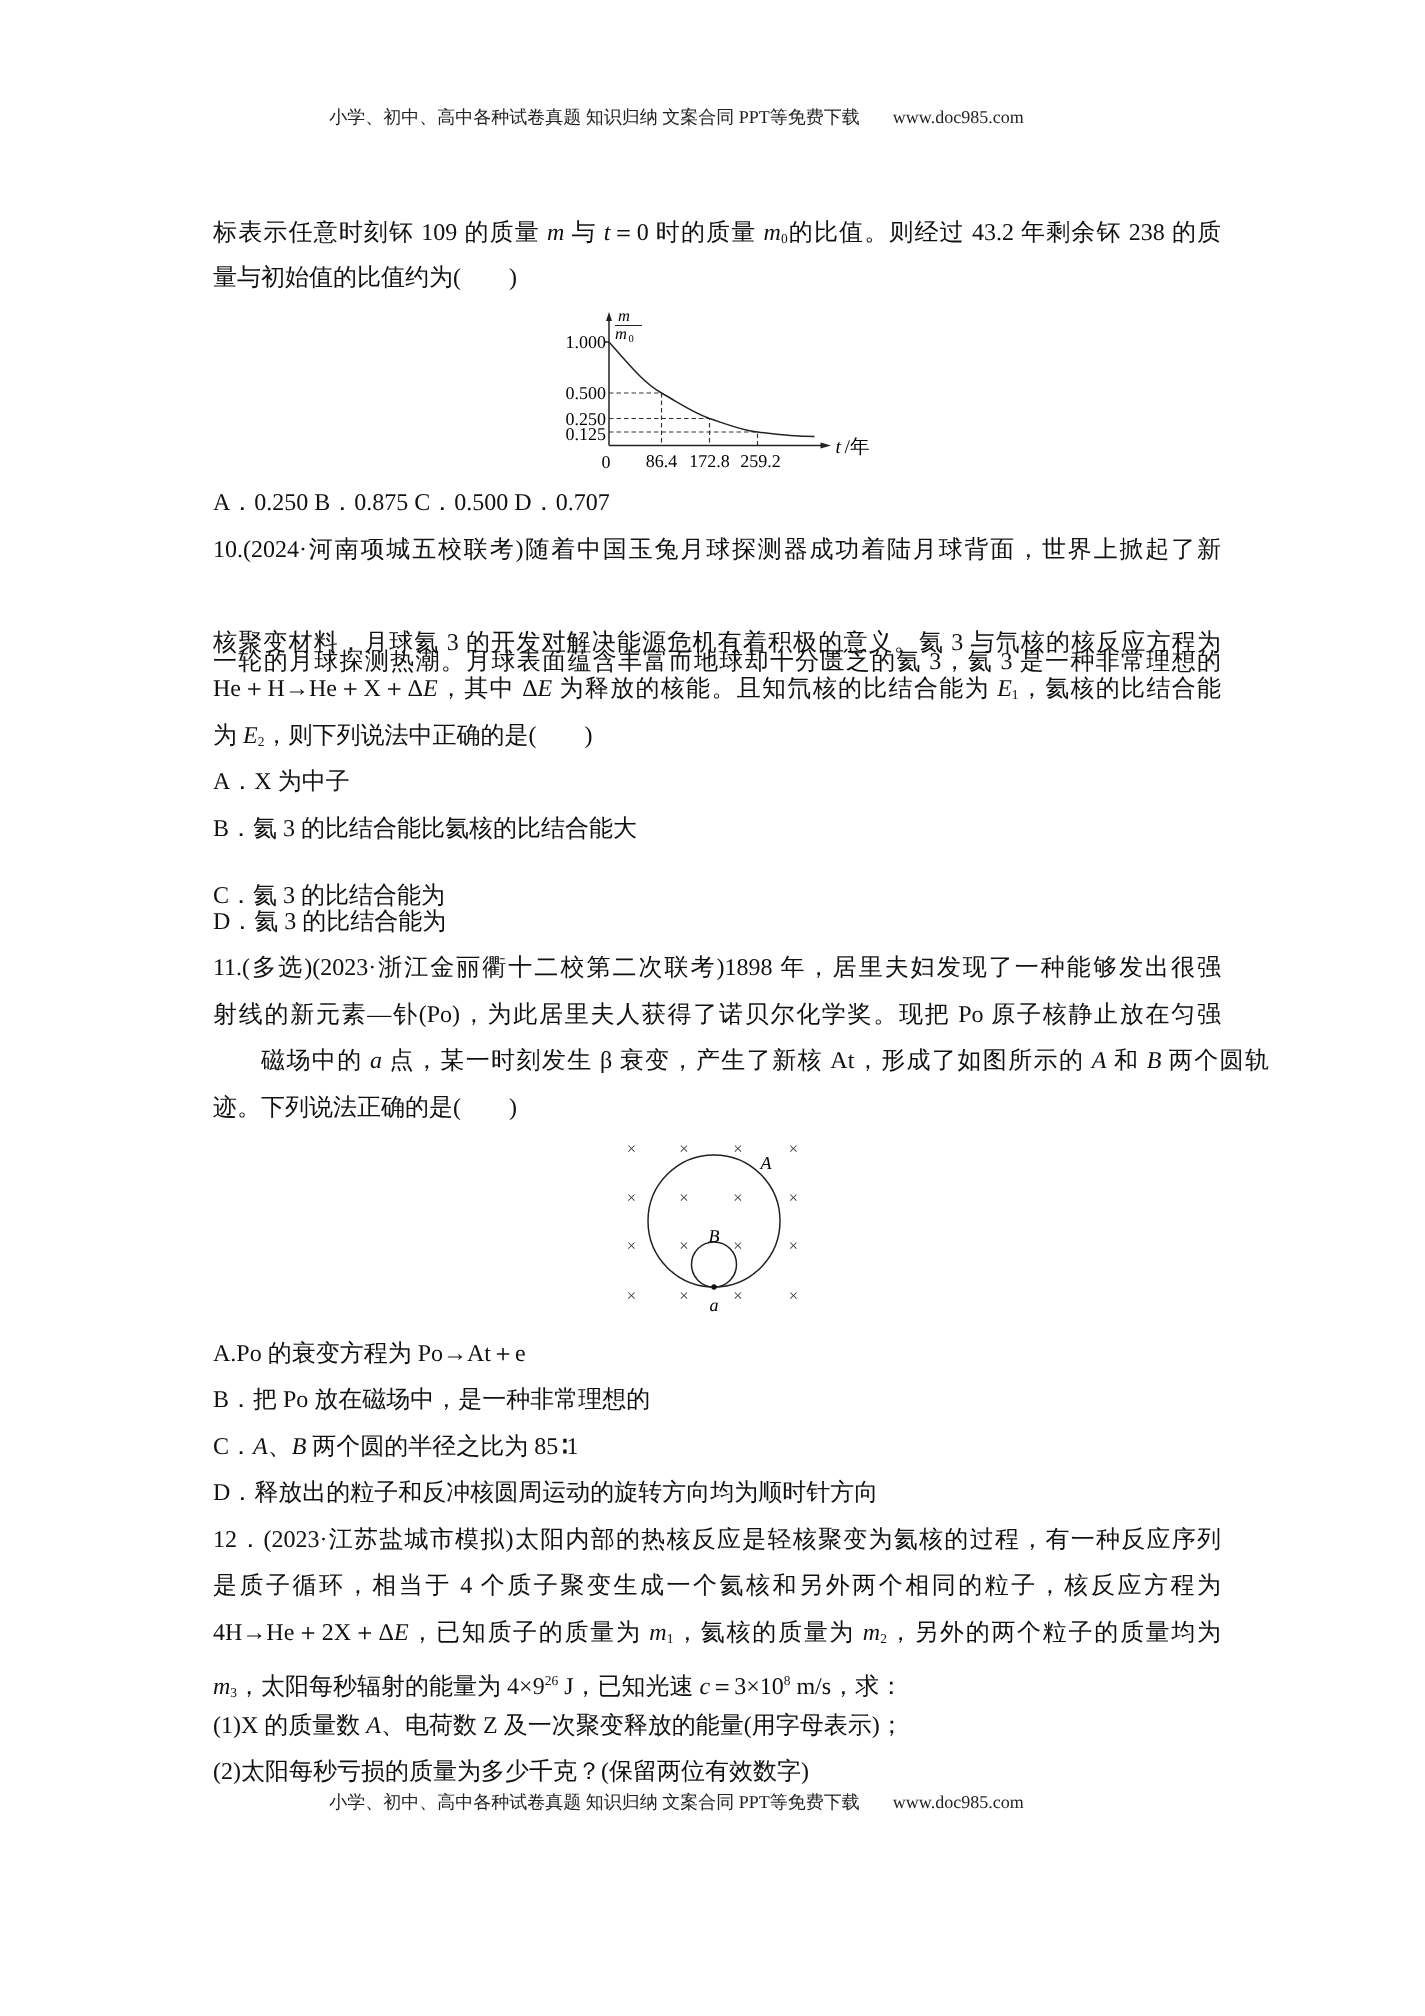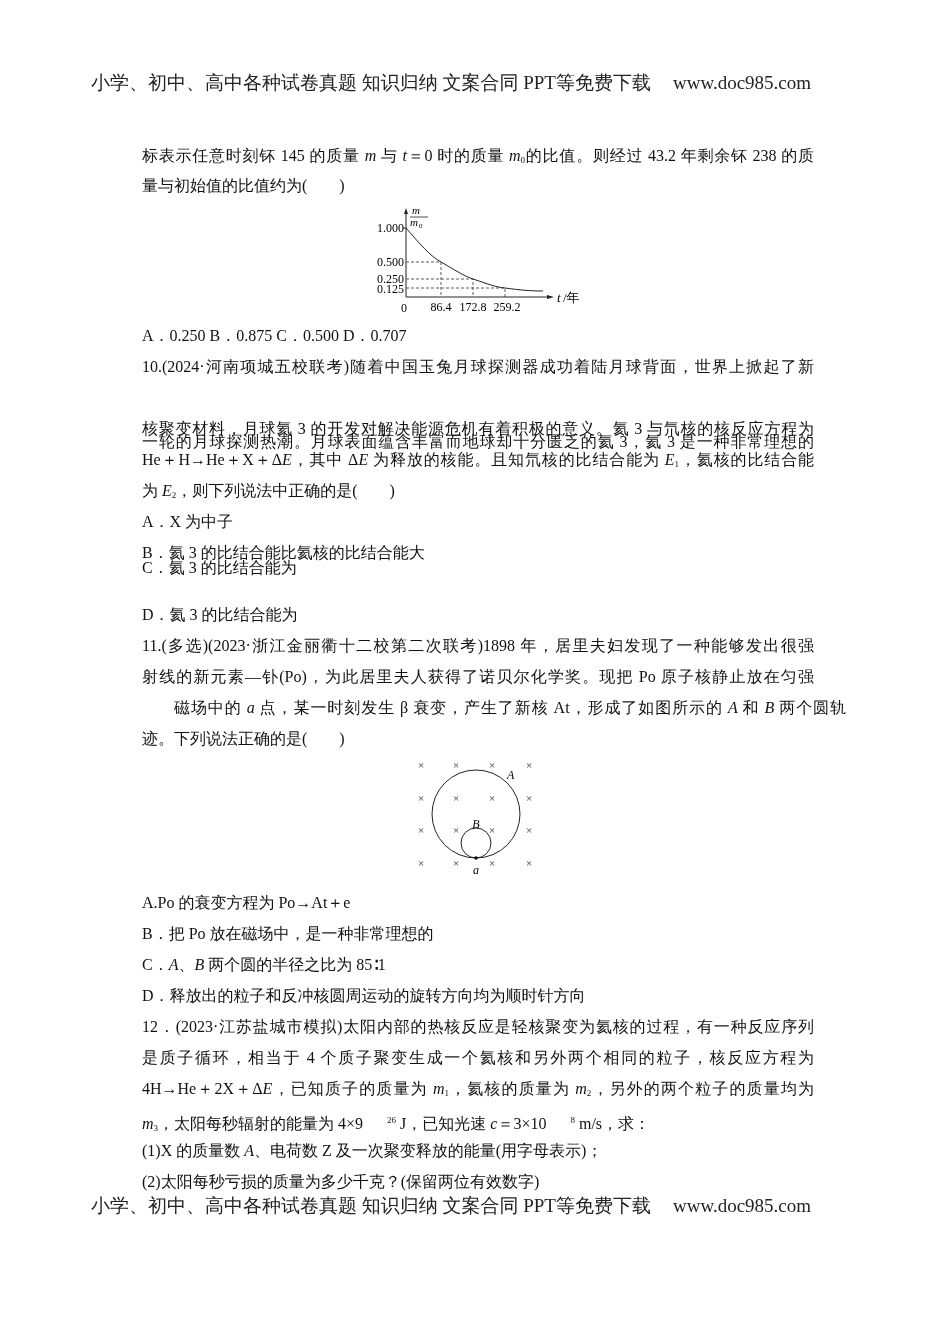--- a/index.html
+++ b/index.html
@@ -3,46 +3,46 @@
 <meta charset="utf-8">
 <style>
   html, body { margin: 0; padding: 0; background: #ffffff; }
   body {
     width: 950px; height: 1344px; position: relative; overflow: hidden;
     font-family: "Liberation Serif", "DejaVu Serif", serif;
     color: #111111;
   }
   .banner {
     position: absolute; left: 0; width: 902px; text-align: center;
-    font-size: 19px; color: #222;
+    font-size: 12px; color: #222;
   }
   .banner .site { margin-left: 22px; }
   .banner-top { top: 70px; }
   .banner-bottom { top: 1163px; }
   .line {
     position: absolute; left: 142px; width: 672px;
     font-size: 16px; line-height: 20px; white-space: nowrap;
     text-align: justify; text-align-last: justify;
   }
   .line.left { text-align: center; text-align-last: left; }
   .it { font-style: italic; }
   sub.s, sup.s { font-size: 9px; }
   sub.s { vertical-align: -2px; }
-  sup.s { vertical-align: 6px; margin-left: 24px; }
+  sup.s { vertical-align: 6px; }
   svg text { font-family: "Liberation Serif", "DejaVu Serif", serif; }
   .fig { position: absolute; }
 </style>
 </head>
 <body>
 
 <div class="banner banner-top">
   <span>小学、初中、高中各种试卷真题  知识归纳  文案合同  PPT等免费下载</span><span class="site">www.doc985.com</span>
 </div>
 
-<div class="line" style="top:146px;"><span>标表示任意时刻钚 145 的质量 </span><span class="it">m</span><span> 与 </span><span class="it">t</span><span>＝0 时的质量 </span><span class="it">m</span><sub class="s">0</sub><span>的比值。则经过 43.2 年剩余钚 238 的质</span></div>
+<div class="line" style="top:146px;"><span>标表示任意时刻钚 109 的质量 </span><span class="it">m</span><span> 与 </span><span class="it">t</span><span>＝0 时的质量 </span><span class="it">m</span><sub class="s">0</sub><span>的比值。则经过 43.2 年剩余钚 238 的质</span></div>
 <div class="line left" style="top:176px;">量与初始值的比值约为(　　)</div>
 
 <svg class="fig" style="left:355px; top:200px;" width="240" height="118" viewBox="355 200 240 118">
 
   <line x1="406" y1="297" x2="406" y2="212" stroke="#222" stroke-width="1"></line>
   <polygon points="406,208 404,214 408,214" fill="#222"></polygon>
 
   <line x1="406" y1="297" x2="548" y2="297" stroke="#222" stroke-width="1"></line>
   <polygon points="554,297 547,295 547,299" fill="#222"></polygon>
 
@@ -75,21 +75,21 @@
 
 <div class="line left" style="top:326px;">A．0.250  B．0.875  C．0.500  D．0.707</div>
 
 <div class="line" style="top:357px;">10.(2024·河南项城五校联考)随着中国玉兔月球探测器成功着陆月球背面，世界上掀起了新</div>
 <div class="line" style="top:388px;margin-top:44px;">一轮的月球探测热潮。月球表面蕴含丰富而地球却十分匮乏的氦 3，氦 3 是一种非常理想的</div>
 <div class="line" style="top:419px;">核聚变材料，月球氦 3 的开发对解决能源危机有着积极的意义。氦 3 与氘核的核反应方程为</div>
 <div class="line" style="top:450px;"><span>He＋H→He＋X＋Δ</span><span class="it">E</span><span>，其中 Δ</span><span class="it">E</span><span> 为释放的核能。且知氘核的比结合能为 </span><span class="it">E</span><sub class="s">1</sub><span>，氦核的比结合能</span></div>
 <div class="line left" style="top:481px;"><span>为 </span><span class="it">E</span><sub class="s">2</sub><span>，则下列说法中正确的是(　　)</span></div>
 <div class="line left" style="top:512px;">A．X 为中子</div>
 <div class="line left" style="top:543px;">B．氦 3 的比结合能比氦核的比结合能大</div>
-<div class="line left" style="top:558px;">C．氦 3 的比结合能为</div>
+<div class="line left" style="top:588px;">C．氦 3 的比结合能为</div>
 <div class="line left" style="top:605px;">D．氦 3 的比结合能为</div>
 
 <div class="line" style="top:636px;">11.(多选)(2023·浙江金丽衢十二校第二次联考)1898 年，居里夫妇发现了一种能够发出很强</div>
 <div class="line" style="top:667px;">射线的新元素—钋(Po)，为此居里夫人获得了诺贝尔化学奖。现把 Po 原子核静止放在匀强</div>
 <div class="line" style="top:698px;margin-left:32px;"><span>磁场中的 </span><span class="it">a</span><span> 点，某一时刻发生 β 衰变，产生了新核 At，形成了如图所示的 </span><span class="it">A</span><span> 和 </span><span class="it">B</span><span> 两个圆轨</span></div>
 <div class="line left" style="top:729px;">迹。下列说法正确的是(　　)</div>
 
 <svg class="fig" style="left:405px; top:755px;" width="150" height="125" viewBox="405 755 150 125">
   <g font-size="11" fill="#333" text-anchor="middle">
     <text x="421" y="769">×</text>

